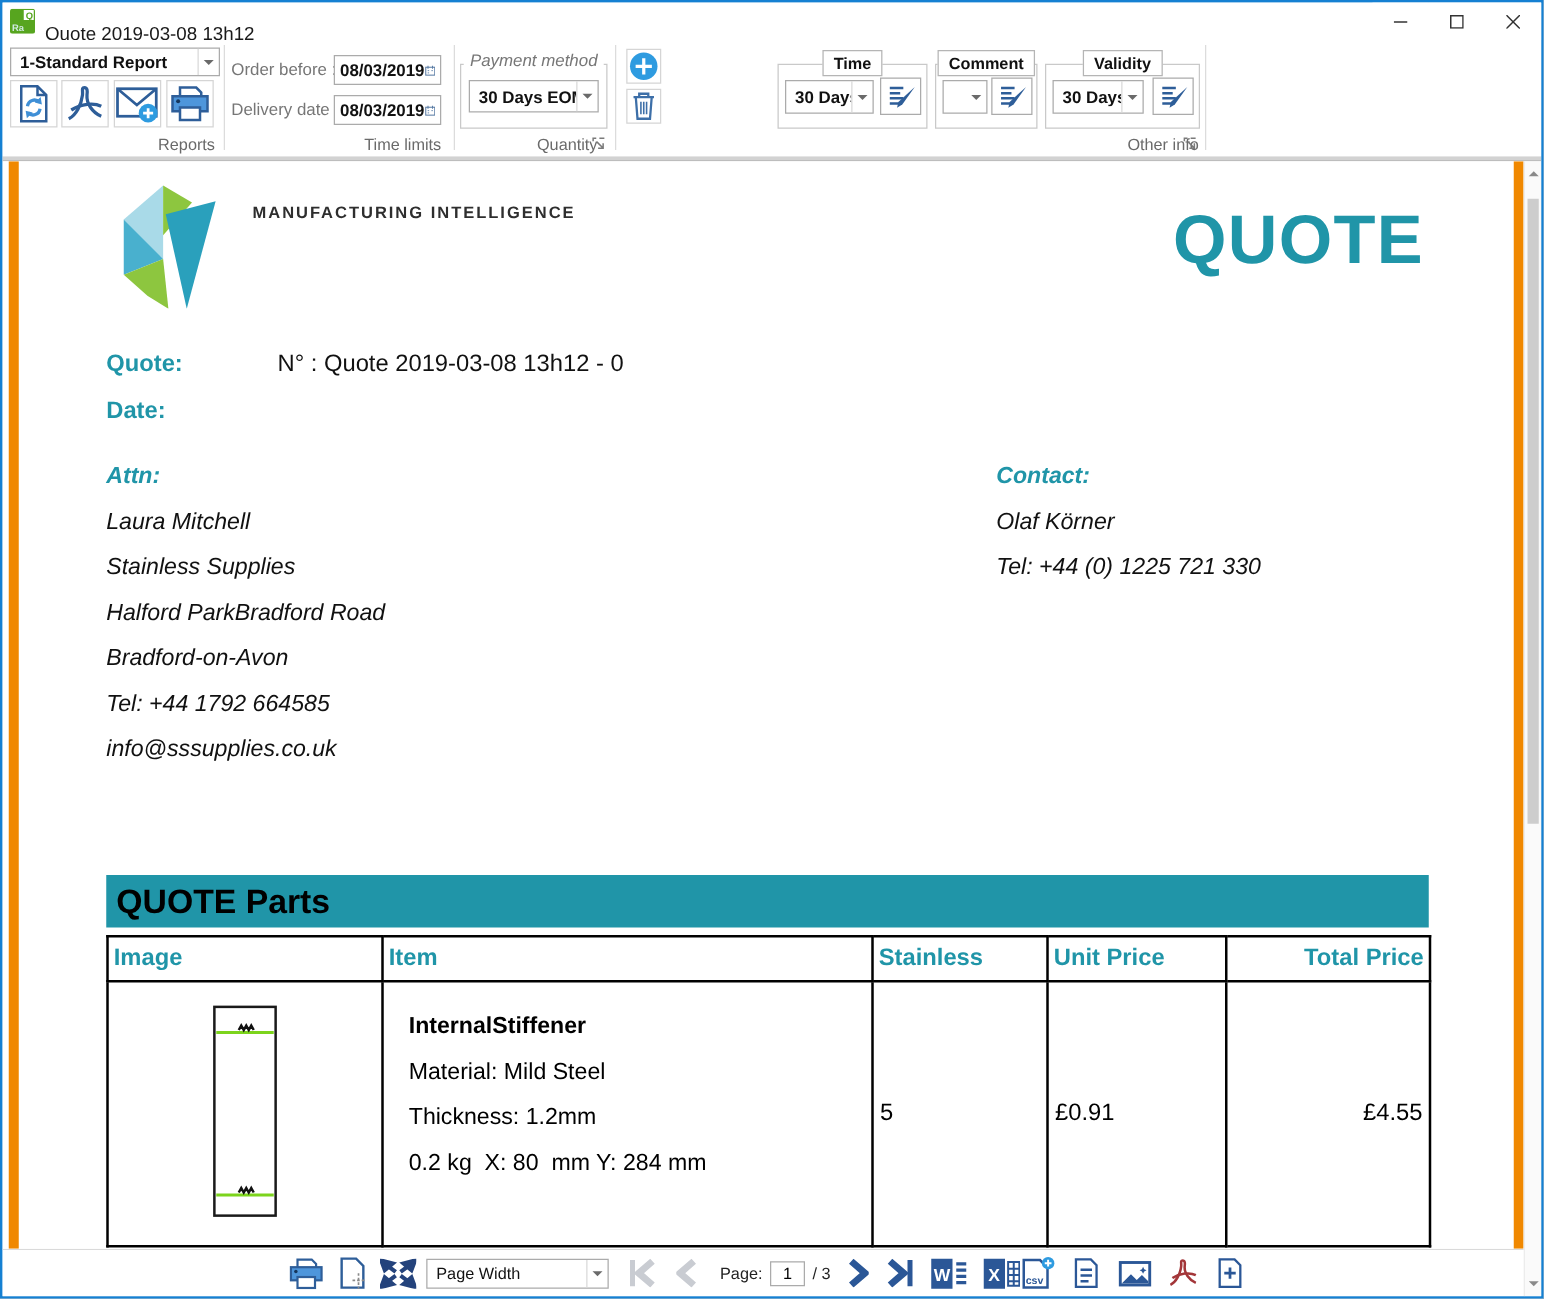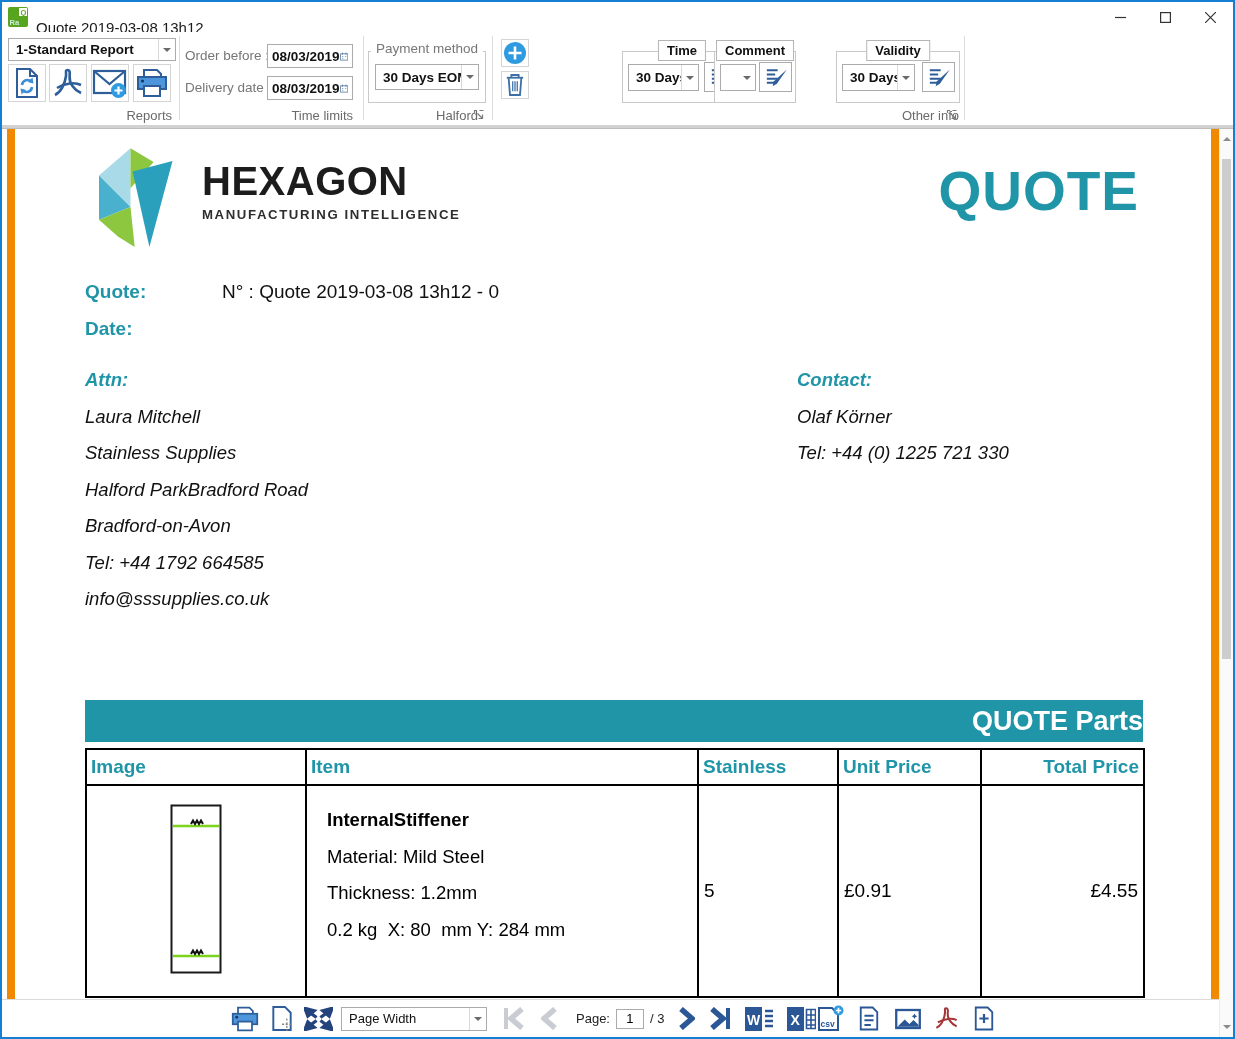--- a/index.html
+++ b/index.html
@@ -24,39 +24,39 @@
   .combo .ctext { flex:1; padding-left:7px; white-space:nowrap; overflow:hidden; }
   .caret { width:17px; align-self:stretch; display:flex; align-items:center; justify-content:center; border-left:1px solid #D9D9D9; }
   .caret:after { content:""; border:4px solid transparent; border-top-color:#6a6a6a; margin-top:4px; }
   .report-combo { position:absolute; left:6px; top:6px; width:168px; height:23px; }
   .icon-btn { position:absolute; top:32px; width:38px; height:38px; background:#fff; border:1px solid #D5D5D5; display:flex; align-items:center; justify-content:center; }
   .tl-label { position:absolute; font-size:13.5px; color:#767676; }
   .datefield { position:absolute; width:86px; height:24px; border:1px solid #ABABAB; background:#fff; display:flex; align-items:center; font-size:13.5px; font-weight:bold; color:#111; padding:0 4px; }
   .datefield span { flex:1; }
   .fieldset { position:absolute; border:1px solid #C9C9C9; background:#fff; }
   .legend { position:absolute; top:-12px; left:50%; transform:translateX(-50%); background:#fff; font-size:13px; font-weight:bold; color:#111; border:1px solid #B5B5B5; padding:2px 8px; white-space:nowrap; }
-  .legend.plain { border:0; color:#777; font-weight:400; font-size:13.5px; padding:1px 5px; }
+  .legend.plain { border:0; color:#777; font-weight:400; font-size:13.5px; padding:1px 5px;font-style:italic; }
   .smallbtn { position:absolute; width:28px; height:28px; border:1px solid #D5D5D5; background:#fff; display:flex; align-items:center; justify-content:center; }
   .editbtn { border:1px solid #ABABAB; background:#fff; width:33px; height:30px; display:flex; align-items:center; justify-content:center; }
   .gray-panel { position:absolute; background:#DBDBDB; }
   .ribbon-divider { height:4px; background:#D2D2D2; border-bottom:1px solid #BDBDBD; }
   
   .body-row { display:flex; height:908px; }
   .left-col { width:1217px; }
   .preview { position:relative; width:1217px; height:870px; background:#fff; overflow:hidden; }
   .orange-bar { position:absolute; top:0; bottom:0; width:8px; background:#F08800; }
   .doc-abs { position:absolute; }
   .doc-title { font-size:55px; font-weight:bold; letter-spacing:1px; color:#2095A8; }
   .brand { font-size:40px; font-weight:bold; color:#1C1C1C; letter-spacing:0.5px; }
   .tagline { font-size:13.2px; font-weight:bold; color:#2e2e2e; letter-spacing:1.6px; margin-top:3px; }
   .kv { font-size:19px; color:#111; }
   .kv .k { display:inline-block; width:137px; font-weight:bold; color:#2095A8; }
   .addr { font-size:18.5px; line-height:36.5px; color:#111;font-style:italic; }
   .addr .hdr { font-weight:bold; color:#2095A8; }
-  .banner { background:#2095A8; color:#ffffff; font-size:27px; font-weight:bold; line-height:42px; padding-left:8px;text-align:right; }
+  .banner { background:#2095A8; color:#000000; font-size:27px; font-weight:bold; line-height:42px; padding-left:8px; }
   table.parts { border-collapse:collapse; table-layout:fixed; }
   table.parts th, table.parts td { border:2px solid #000; }
   table.parts th { height:36px; font-size:19px; font-weight:bold; color:#2095A8; text-align:left; padding:0 4px; background:#fff; }
   table.parts th.r { text-align:right; }
   td.imgcell { text-align:center; vertical-align:middle; height:212px; }
   td.itemcell { vertical-align:top; padding:16px 0 0 20px; }
   .itemname { font-size:18.5px; font-weight:bold; line-height:36.5px; }
   .itemdetail { font-size:18.5px; line-height:36.5px; white-space:pre-wrap; }
   td.num { vertical-align:middle; font-size:19px; padding:0 5px; }
   td.num.r { text-align:right; }
@@ -167,21 +167,21 @@
     <div class="grp-label" style="left:183px;width:168px">Time limits</div>
     <div class="vsep" style="left:361px"></div>
 
     <div class="fieldset" style="left:366px;top:19px;width:118px;height:52px">
       <div class="legend plain">Payment method</div>
       <div class="combo" style="margin:12px 6px 0 6px;height:26px">
         <span class="ctext">30 Days EOM</span>
         <span class="caret"></span>
       </div>
     </div>
-    <div class="grp-label" style="left:366px;width:110px">Halford</div>
+    <div class="grp-label" style="left:366px;width:110px">Quantity</div>
     <svg class="launcher" style="left:471px" viewBox="0 0 12 12">
       <path d="M1.5 4 V1.5 H4 M6.5 1.5 H10.5" fill="none" stroke="#7a7a7a" stroke-width="1.2"></path>
       <path d="M4.5 4.5 L9 9 M9.5 5.5 V9.5 H5.5" fill="none" stroke="#7a7a7a" stroke-width="1.2"></path>
     </svg>
     <div class="vsep" style="left:490px"></div>
 
     <button class="smallbtn" style="left:499px;top:7px">
       <svg width="24" height="24" viewBox="0 0 24 24">
         <circle cx="12" cy="12" r="11" fill="#2E9BE0"></circle>
         <path d="M12 5.5 v13 M5.5 12 h13" stroke="#fff" stroke-width="2.6"></path>
@@ -204,21 +204,21 @@
         <span class="caret"></span>
       </div>
       <button class="editbtn" style="position:absolute;left:81px;top:10px">
         <svg width="24" height="20" viewBox="0 0 28 24">
           <path d="M3 4 h13 M3 9 h10 M3 14 h13 M3 19 h9" stroke="#2E5E99" stroke-width="2.4"></path>
           <path d="M27 3 L15 20 l-5 3 1.2-5.5 z" fill="#2E5E99"></path>
         </svg>
       </button>
     </div>
 
-    <div class="fieldset" style="left:712px;top:19px;width:82px;height:52px">
+    <div class="fieldset" style="left:746px;top:19px;width:82px;height:52px">
       <div class="legend">Comment</div>
       <div class="combo" style="position:absolute;left:5px;top:12px;width:36px;height:27px">
         <span class="ctext"></span>
         <span class="caret" style="border-left:0"></span>
       </div>
       <button class="editbtn" style="position:absolute;left:44px;top:10px">
         <svg width="24" height="20" viewBox="0 0 28 24">
           <path d="M3 4 h13 M3 9 h10 M3 14 h13 M3 19 h9" stroke="#2E5E99" stroke-width="2.4"></path>
           <path d="M27 3 L15 20 l-5 3 1.2-5.5 z" fill="#2E5E99"></path>
         </svg>
@@ -257,21 +257,20 @@
         <div class="orange-bar" style="right:0"></div>
 
         <svg class="doc-abs" style="left:85px;top:13px" width="108" height="105" viewBox="0 0 100 100">
           <polygon points="10,32 40,6 40,62" fill="#A9DAE8"></polygon>
           <polygon points="40,6 62,19 40,44" fill="#8DC63F"></polygon>
           <polygon points="10,32 40,62 10,74" fill="#49B0CE"></polygon>
           <polygon points="42,28 80,18 58,100" fill="#2AA0BC"></polygon>
           <polygon points="10,74 40,62 44,100 28,90" fill="#8DC63F"></polygon>
         </svg>
         <div class="doc-abs" style="left:200px;top:30px">
-          <div class="brand">HEXAGON</div>
           <div class="tagline">MANUFACTURING INTELLIGENCE</div>
         </div>
 
         <div class="doc-abs doc-title" style="right:80px;top:30px">QUOTE</div>
 
         <div class="doc-abs kv" style="left:83px;top:152px">
           <span class="k">Quote:</span><span>N° : Quote 2019-03-08 13h12 - 0</span>
         </div>
         <div class="doc-abs kv" style="left:83px;top:189px">
           <span class="k">Date:</span>

